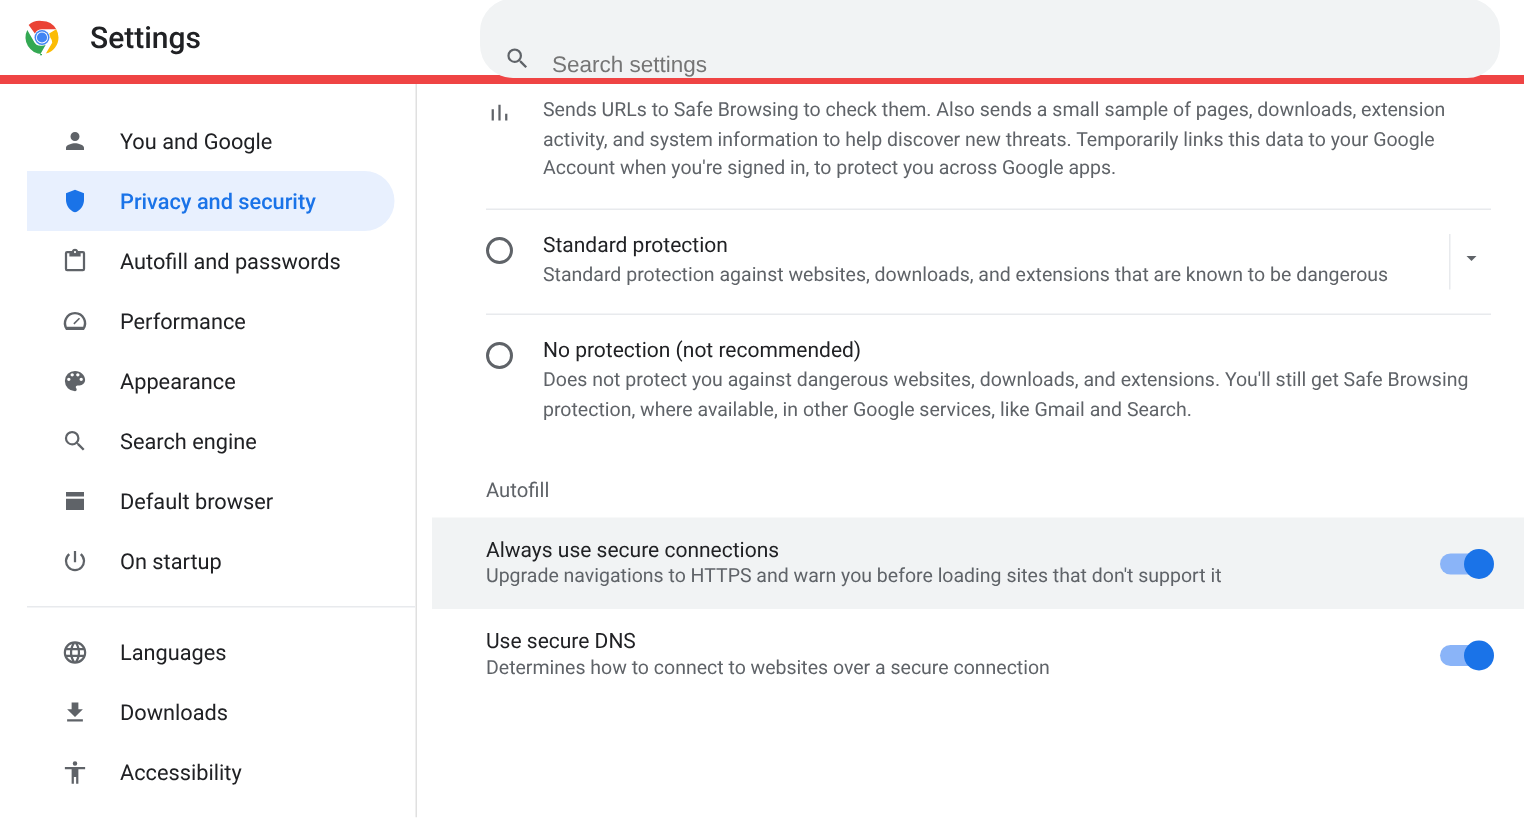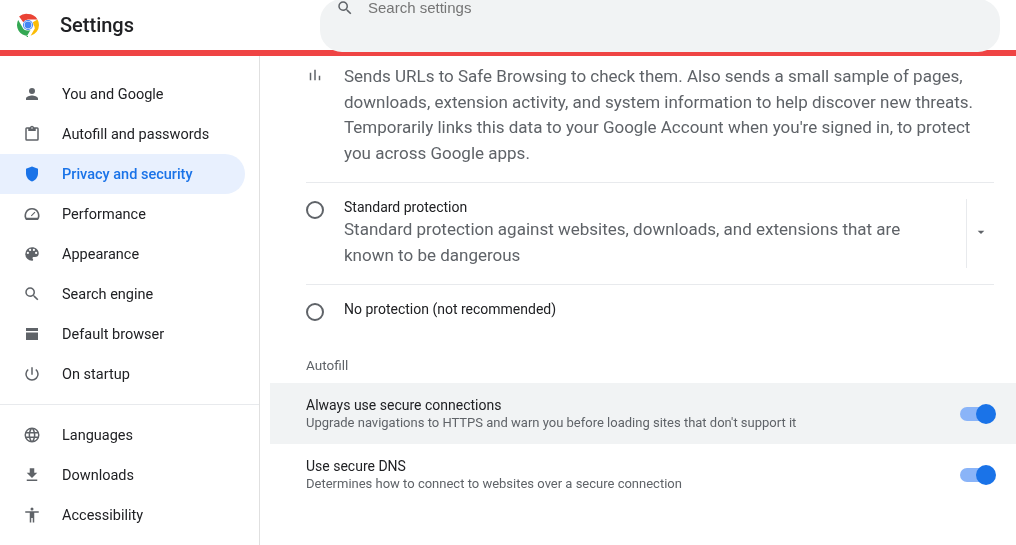--- a/index.html
+++ b/index.html
@@ -30,41 +30,42 @@
     font-weight: 500;
     color: #202124;
   }
   .search-wrap {
     margin-left: auto;
     background: #f1f3f4;
     border-radius: 22px;
     height: 53px;
     width: 680px;
     display: flex;
-    align-items: flex-start;
+    align-items: flex-end;
     padding: 0 16px;
     color: #5f6368;
   }
   .search-wrap svg { flex-shrink: 0; }
   .search-wrap input {
     border: none;
     background: transparent;
     outline: none;
     font-size: 15px;
     color: #5f6368;
     margin-left: 14px;
     width: 100%;
   }
   
   .layout { display: flex; height: calc(545px - 56px); }
   .sidebar {
     width: 260px;
     border-right: 1px solid #e0e0e0;
     padding-top: 18px;
     overflow: hidden;
+    margin-left: 18px;
   }
   .sidebar .item {
     display: flex;
     align-items: center;
     height: 40px;
     padding-left: 22px;
     font-size: 14.5px;
     color: #202124;
     border-radius: 0 20px 20px 0;
     margin-right: 14px;
@@ -114,21 +115,21 @@
     margin-right: 20px;
     margin-top: 2px;
   }
   .opt-text { flex: 1; }
   .opt-title {
     font-size: 14px;
     color: #202124;
     margin-bottom: 2px;
   }
   .opt-desc {
-    font-size: 17px;
+    font-size: 13px;
     color: #5f6368;
     line-height: 1.5;
   }
   .chev {
     width: 28px;
     display: flex;
     align-items: center;
     justify-content: center;
     color: #5f6368;
     flex-shrink: 0;
@@ -221,35 +222,35 @@
 
   <div class="sidebar">
     <div class="item">
       <span class="icon">
           <svg width="18" height="18" viewBox="0 0 24 24" fill="currentColor">
             <path d="M12 12a4 4 0 1 0-4-4 4 4 0 0 0 4 4zm0 2c-2.67 0-8 1.34-8 4v2h16v-2c0-2.66-5.33-4-8-4z"></path>
           </svg>
         </span>
       <span>You and Google</span>
     </div>
+    <div class="item active">
+      <span class="icon">
+          <svg width="18" height="18" viewBox="0 0 24 24" fill="currentColor">
+            <path d="M12 2 4 5v6c0 5 3.4 9.7 8 11 4.6-1.3 8-6 8-11V5l-8-3z"></path>
+          </svg>
+        </span>
+      <span>Privacy and security</span>
+    </div>
     <div class="item">
       <span class="icon">
           <svg width="18" height="18" viewBox="0 0 24 24" fill="currentColor">
             <path d="M19 3h-4.18A3 3 0 0 0 12 1a3 3 0 0 0-2.82 2H5a2 2 0 0 0-2 2v14a2 2 0 0 0 2 2h14a2 2 0 0 0 2-2V5a2 2 0 0 0-2-2zm-7 0a1 1 0 1 1-1 1 1 1 0 0 1 1-1zm7 16H5V5h2v3h10V5h2z"></path>
           </svg>
         </span>
       <span>Autofill and passwords</span>
-    </div>
-    <div class="item active">
-      <span class="icon">
-          <svg width="18" height="18" viewBox="0 0 24 24" fill="currentColor">
-            <path d="M12 2 4 5v6c0 5 3.4 9.7 8 11 4.6-1.3 8-6 8-11V5l-8-3z"></path>
-          </svg>
-        </span>
-      <span>Privacy and security</span>
     </div>
     <div class="item">
       <span class="icon">
           <svg width="18" height="18" viewBox="0 0 24 24" fill="currentColor">
             <path d="M12 4a10 10 0 0 0-8 16h16a10 10 0 0 0-8-16zm0 2a8 8 0 0 1 7.3 11H4.7A8 8 0 0 1 12 6zm3.5 3-5 5 1 1 5-5z"></path>
           </svg>
         </span>
       <span>Performance</span>
     </div>
     <div class="item">
@@ -336,20 +337,21 @@
         <div class="chev">
           <span><svg width="16" height="16" viewBox="0 0 24 24" fill="currentColor">
                 <path d="M7 10l5 5 5-5z"></path>
               </svg></span>
         </div>
       </div>
       <div class="opt-row">
         <div class="radio"></div>
         <div class="opt-text">
           <div class="opt-title">No protection (not recommended)</div>
+          <div class="opt-desc">Does not protect you against dangerous websites, downloads, and extensions. You'll still get Safe Browsing protection, where available, in other Google services, like Gmail and Search.</div>
         </div>
       </div>
     </div>
 
     <div class="subheader">Autofill</div>
 
     <div class="setting-row highlight">
       <div class="setting-text">
         <div class="setting-title">Always use secure connections</div>
         <div class="setting-desc">Upgrade navigations to HTTPS and warn you before loading sites that don't support it</div>

